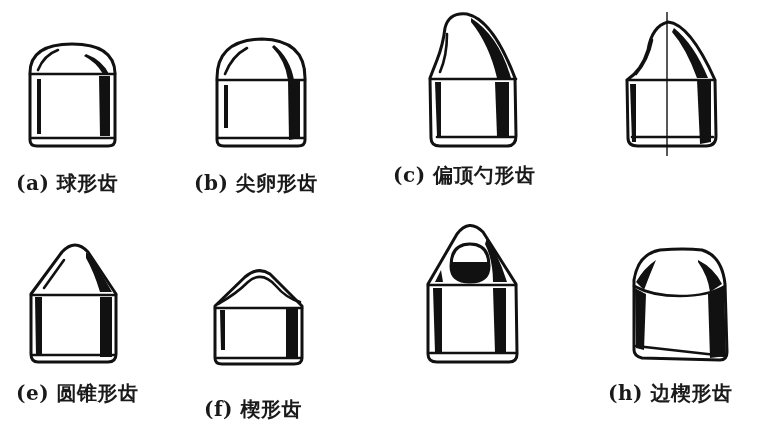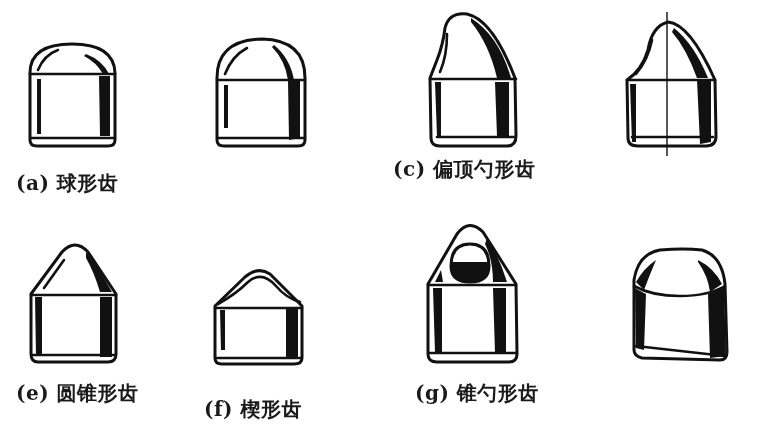--- a/index.html
+++ b/index.html
@@ -32,33 +32,34 @@
 <div class="fig" style="left:190px;top:0;width:195px;height:200px;">
   <svg width="195" height="160">
     <path class="ol" d="M27,78 Q27,40 72,39 Q115,40 115,78 L115,140 Q115,146 108,146 L34,146 Q27,146 27,140 Z"></path>
     <line class="ln" x1="27" y1="80" x2="115" y2="80"></line>
     <line class="ln" x1="28" y1="138" x2="114" y2="138"></line>
     <path class="blk" d="M34,85 L38,85 L38,128 L34,128 Z"></path>
     <path class="blk" d="M98,80 L110,80 L110,138 L99,140 Z"></path>
     <path class="ln" d="M35,74 Q42,56 57,48"></path>
     <path class="blk" d="M84,45 Q100,58 104,80 L98,80 Q95,60 82,47 Z"></path>
   </svg>
+  <div class="cap" style="left:4px;top:170px;">(b) 尖卵形齿</div>
 </div>
 
 <div class="fig" style="left:385px;top:0;width:195px;height:200px;">
   <svg width="195" height="160">
     <path class="ol" d="M45,78 L52,60 Q58,45 60,28 Q64,12 82,14 Q108,20 130,78 L131,136 Q131,146 122,146 L55,146 Q46,146 46,138 Z"></path>
     <line class="ln" x1="45" y1="79" x2="131" y2="79"></line>
     <line class="ln" x1="52" y1="137" x2="130" y2="137"></line>
     <path class="blk" d="M50,82 L56,82 L56,136 L52,136 Z"></path>
     <path class="blk" d="M110,82 L124,82 L124,136 L112,136 Z"></path>
     <path class="ln" d="M55,72 Q62,56 62,34"></path>
     <path class="blk" d="M86,18 Q114,36 126,78 L112,78 Q104,44 86,22 Z"></path>
   </svg>
-  <div class="cap" style="left:8px;top:156px;">(c) 偏顶勺形齿</div>
+  <div class="cap" style="left:8px;top:162px;">(c) 偏顶勺形齿</div>
 </div>
 
 <div class="fig" style="left:580px;top:0;width:190px;height:200px;">
   <svg width="190" height="160">
     <path class="ol" d="M47,80 Q62,70 68,50 Q72,26 88,22 Q110,24 135,80 L136,136 Q136,146 126,146 L58,146 Q48,146 48,138 Z"></path>
     <line class="ln" x1="47" y1="80" x2="135" y2="80"></line>
     <line class="ln" x1="52" y1="137" x2="133" y2="137"></line>
     <path class="blk" d="M50,84 L56,84 L56,142 L52,142 Z"></path>
     <path class="blk" d="M117,80 L131,80 L131,142 L120,144 Z"></path>
     <path class="ln" d="M56,74 Q68,60 72,40"></path>
@@ -97,26 +98,26 @@
     <path class="ol" d="M43,74 L72,24 Q84,8 98,22 L131,74 L132,144 Q132,152 124,152 L52,152 Q43,152 43,144 Z"></path>
     <line class="ln" x1="43" y1="75" x2="131" y2="75"></line>
     <line class="ln" x1="45" y1="143" x2="130" y2="143"></line>
     <path class="ol" d="M66,56 Q66,34 85,34 Q104,34 104,56 Q104,72 85,72 Q66,72 66,56 Z"></path>
     <path class="blk" d="M66,52 L104,52 Q104,72 85,72 Q66,72 66,52 Z"></path>
     <path class="blk" d="M48,78 L57,78 L57,143 L50,143 Z"></path>
     <path class="blk" d="M108,78 L121,78 L121,143 L110,143 Z"></path>
     <path class="blk" d="M50,72 L56,60 L58,72 Z"></path>
     <path class="blk" d="M102,28 Q114,46 122,72 L108,72 Q108,50 100,34 Z"></path>
   </svg>
-  <div class="cap" style="left:30px;top:170px;">(g) 锥勺形齿</div>
 </div>
 
 <div class="fig" style="left:580px;top:210px;width:190px;height:219px;">
   <svg width="190" height="160">
     <path class="ol" d="M54,70 Q58,44 80,40 Q104,38 122,40 Q142,46 145,74 L147,142 Q147,150 140,150 L62,148 Q54,146 54,140 Z"></path>
     <path class="ln" d="M54,76 Q72,86 100,86 Q128,86 145,76"></path>
     <line class="ln" x1="56" y1="136" x2="145" y2="146"></line>
     <path class="blk" d="M55,78 Q62,82 66,84 L64,140 L56,138 Z"></path>
     <path class="blk" d="M128,84 Q138,80 144,76 L146,146 L130,148 Z"></path>
     <path class="blk" d="M56,72 Q64,58 76,50 Q70,64 64,80 Z"></path>
     <path class="blk" d="M118,50 Q134,58 142,74 L130,82 Q128,66 118,52 Z"></path>
   </svg>
+  <div class="cap" style="left:28px;top:170px;">(h) 边楔形齿</div>
 </div>
 
 </body></html>

